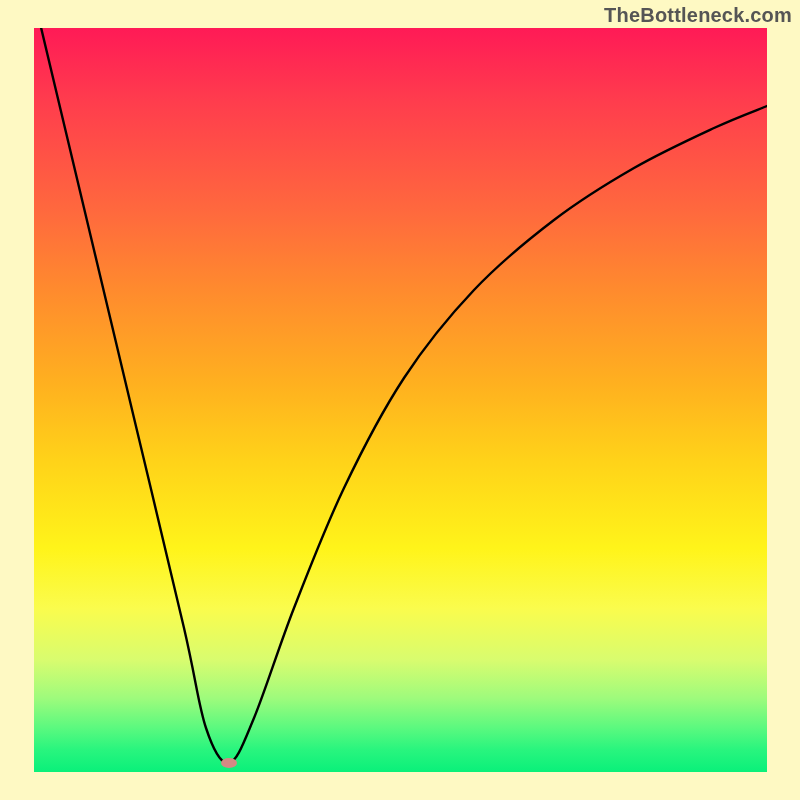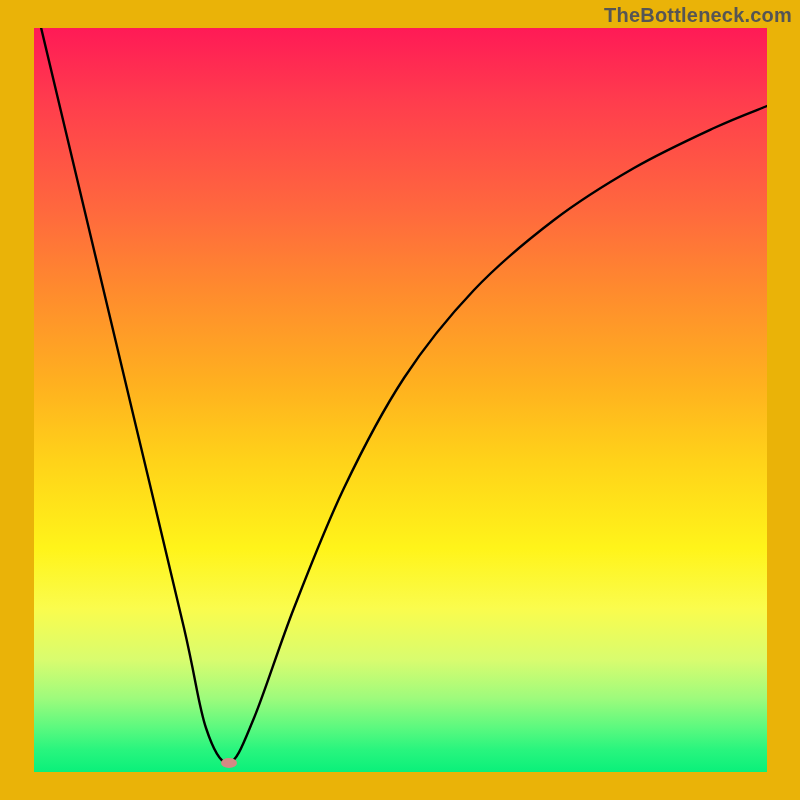--- a/index.html
+++ b/index.html
@@ -8,21 +8,21 @@
     width: 800px;
     height: 800px;
     background: #000;
     font-family: Arial, Helvetica, sans-serif;
     overflow: hidden;
   }
   .frame {
     position: relative;
     width: 800px;
     height: 800px;
-    background: #eab308;
+    background: #fef9c3;
   }
   .plot {
     position: absolute;
     left: 34px;
     top: 28px;
     width: 733px;
     height: 744px;
     background: linear-gradient(
       to bottom,
       #ff1a56 0%,

